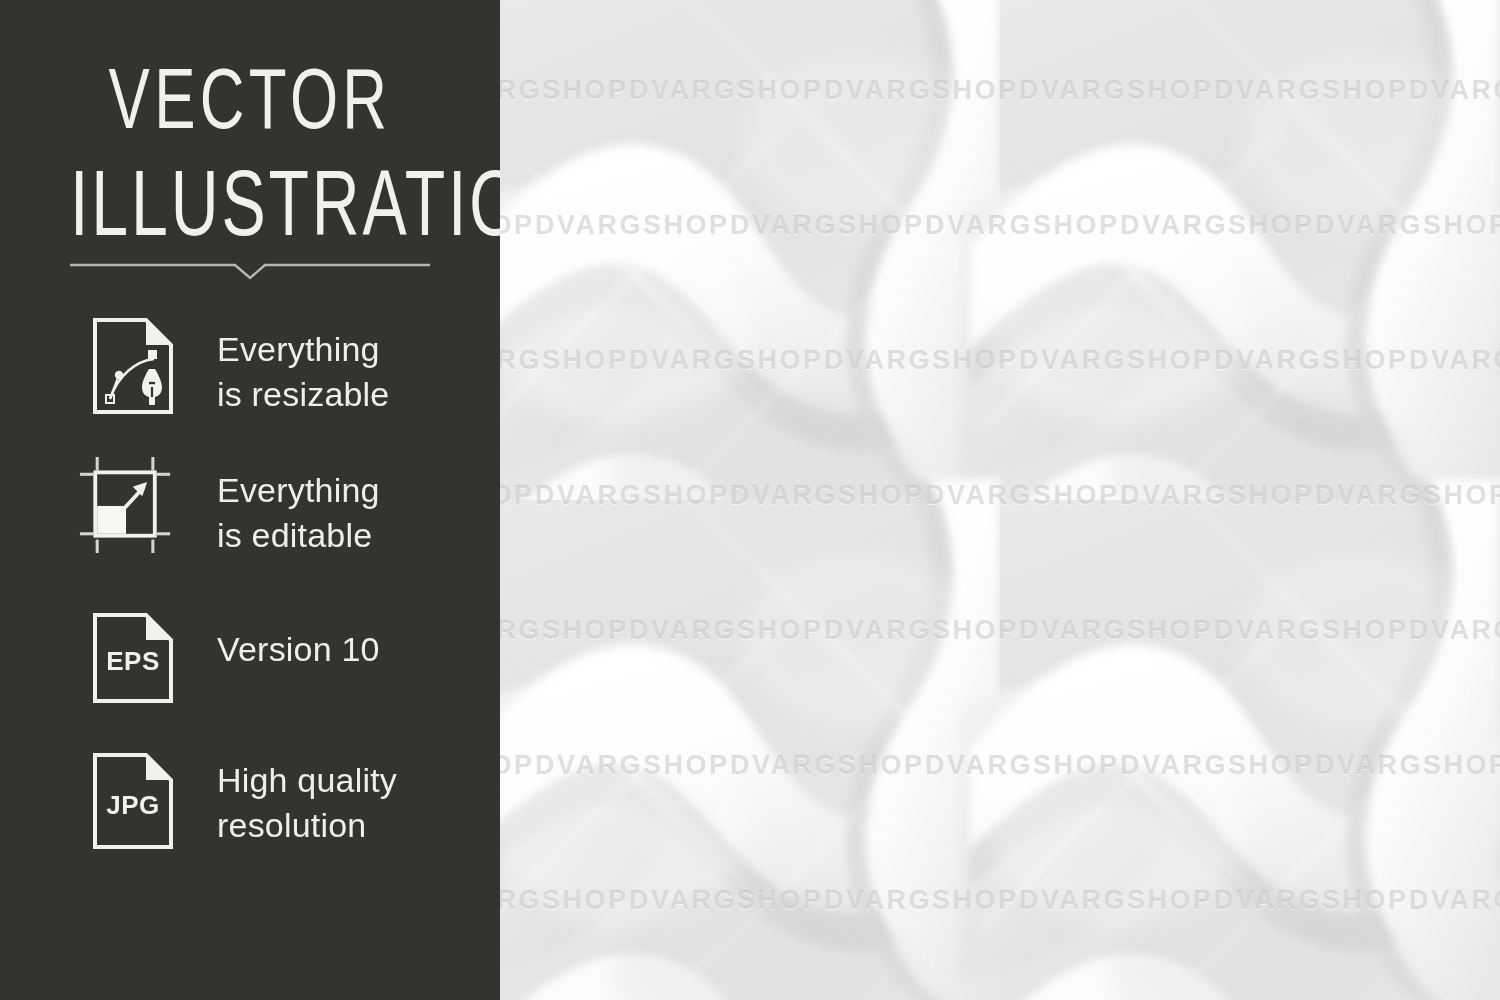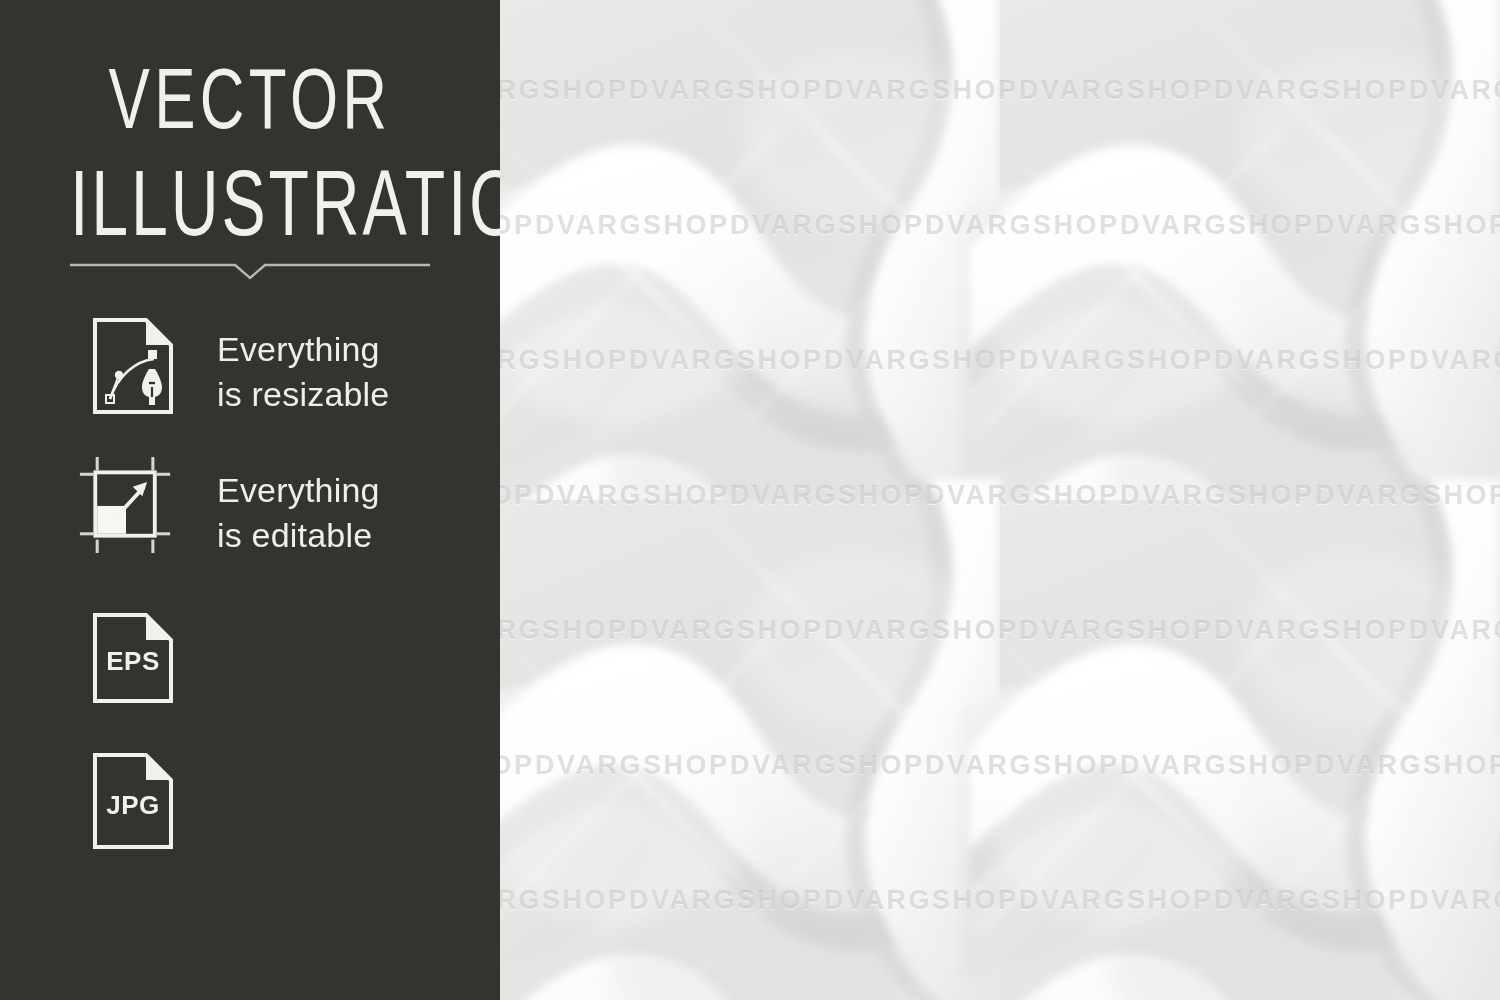--- a/index.html
+++ b/index.html
@@ -152,29 +152,36 @@
       </div>
 
       <div class="feature-row" id="row-version">
         <div class="feature-icon">
           <svg width="82" height="92" viewBox="0 0 82 92" aria-hidden="true">
             <path d="M3 3 H54 L79 28 V89 H3 Z" fill="none" stroke="#f2f0ec" stroke-width="4"></path>
             <path d="M54 3 L54 28 L79 28 Z" fill="#f2f0ec"></path>
             <text class="fileext" x="41" y="58" text-anchor="middle">EPS</text>
           </svg>
         </div>
+        <div class="feature-label">
+          <span>Version 10</span>
+        </div>
       </div>
 
       <div class="feature-row" id="row-quality">
         <div class="feature-icon">
           <svg width="82" height="98" viewBox="0 0 82 98" aria-hidden="true">
             <path d="M3 3 H54 L79 28 V95 H3 Z" fill="none" stroke="#f2f0ec" stroke-width="4"></path>
             <path d="M54 3 L54 28 L79 28 Z" fill="#f2f0ec"></path>
             <text class="fileext" x="41" y="62" text-anchor="middle">JPG</text>
           </svg>
+        </div>
+        <div class="feature-label">
+          <span>High quality</span>
+          <span class="l2">resolution</span>
         </div>
       </div>
 
     </div>
   </div>
 
   <div id="art-panel">
 
     <svg id="art-svg" viewBox="0 0 1000 1000" preserveAspectRatio="none" aria-hidden="true">
       <defs>

